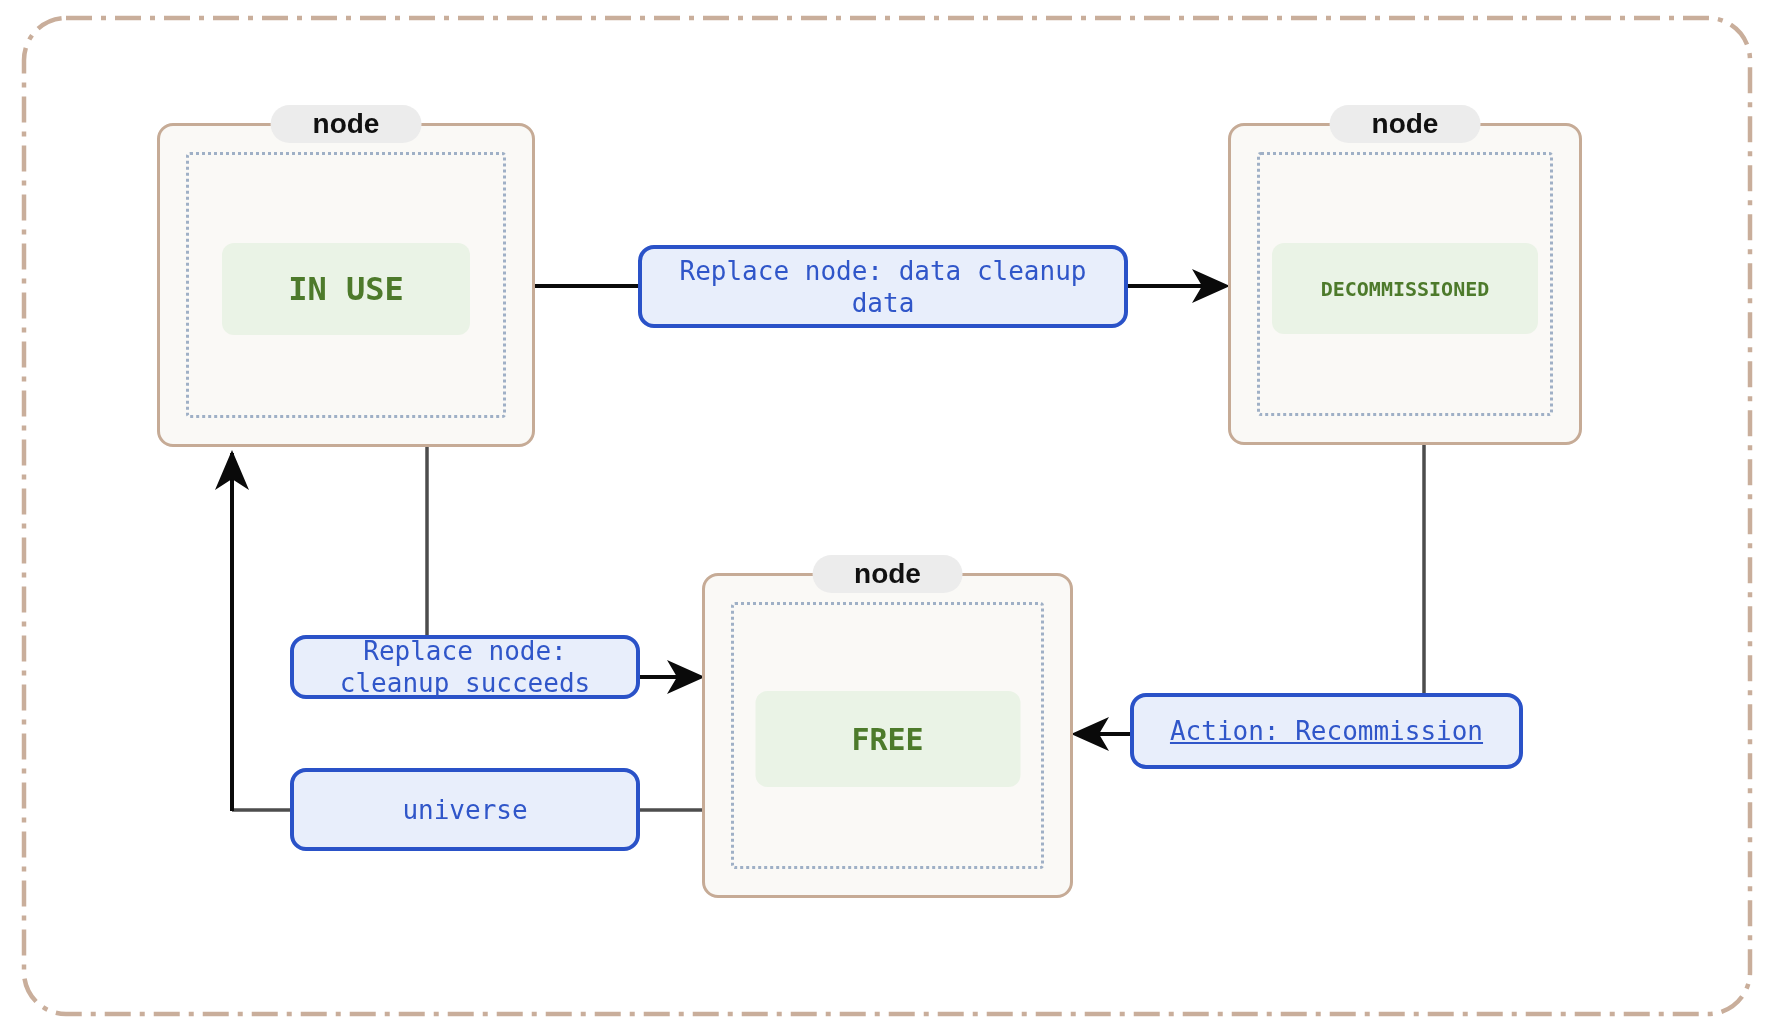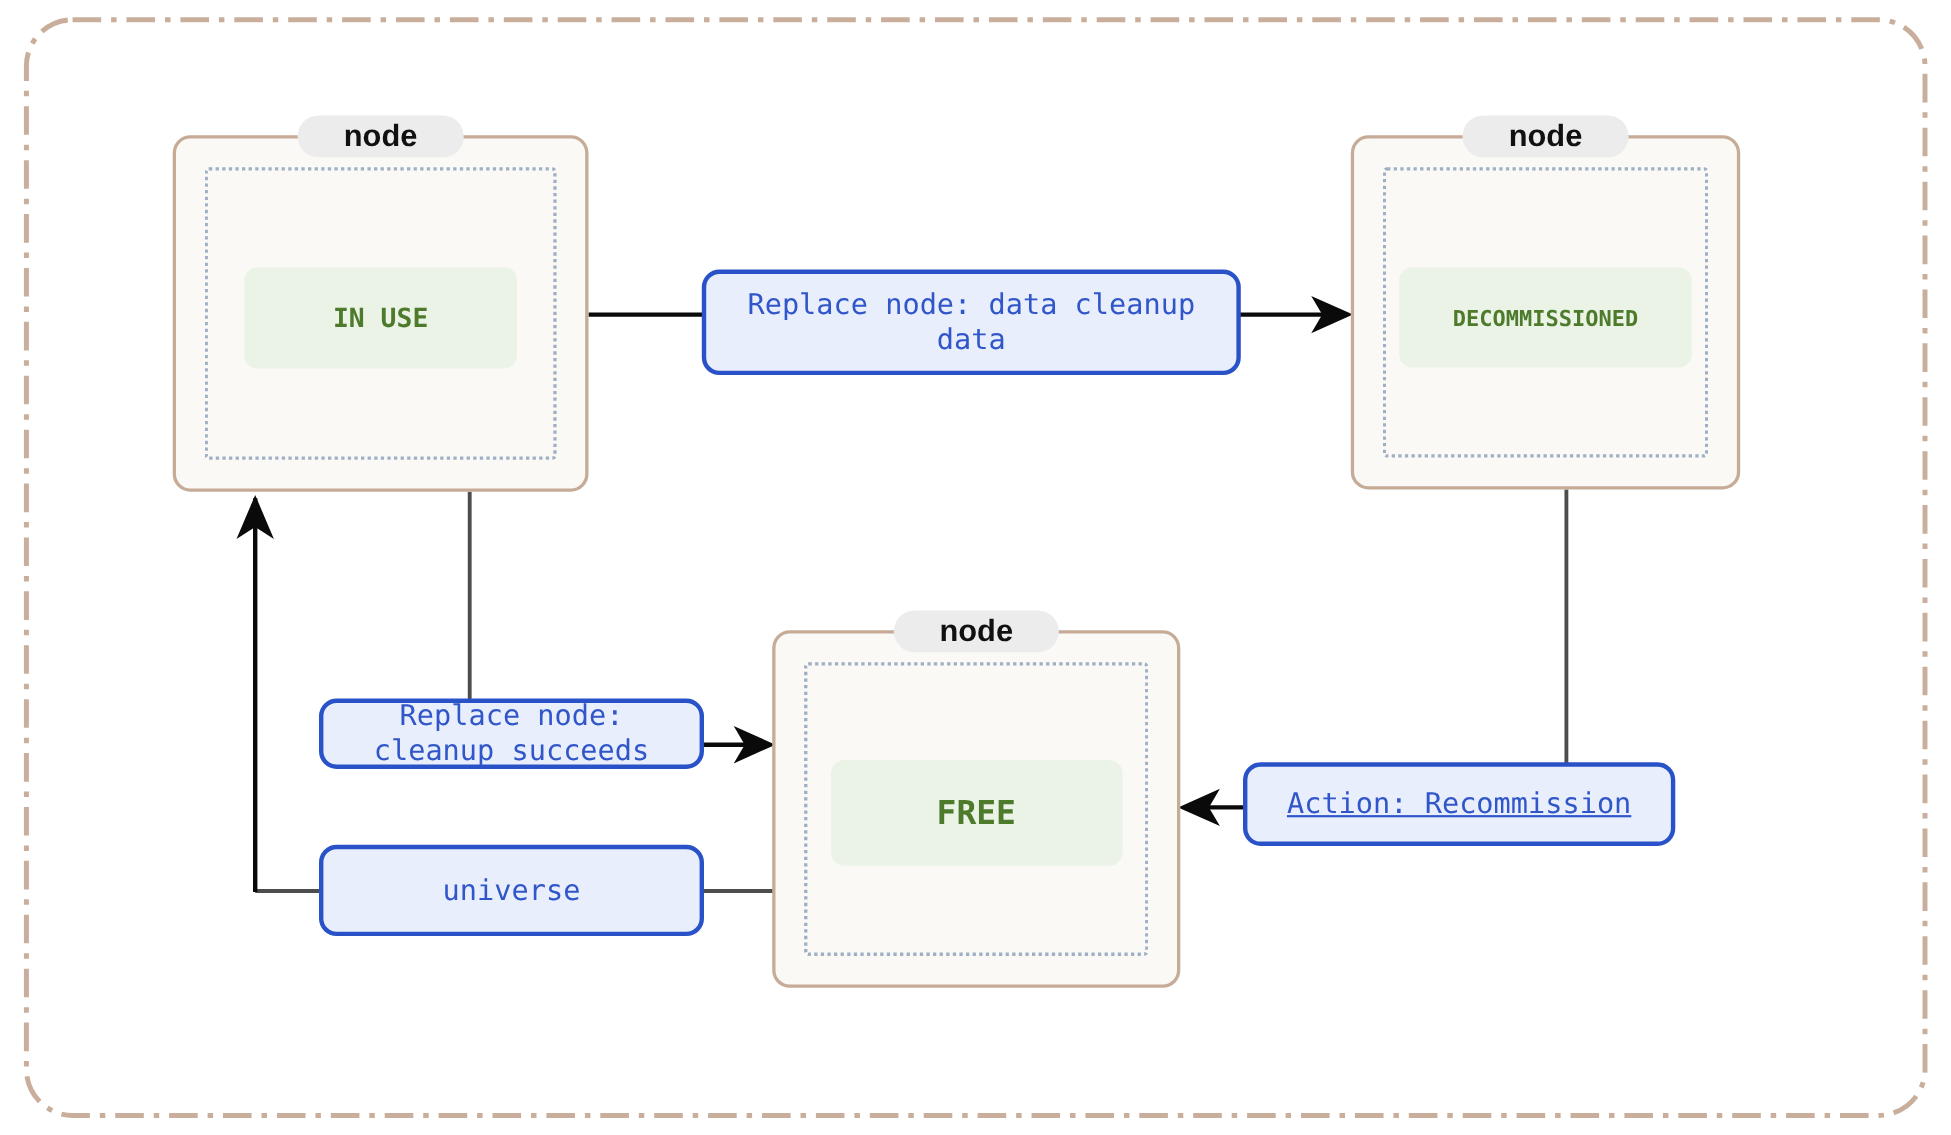--- a/index.html
+++ b/index.html
@@ -107,42 +107,42 @@
     <line x1="704" y1="810" x2="636" y2="810" class="edge-gray"></line>
 
     <line x1="292" y1="810" x2="232" y2="810" class="edge-gray"></line>
     <line x1="232" y1="811" x2="232" y2="453" class="edge-black"></line>
     <polygon points="232,450 215,490 232,479 249,490" class="arrowhead"></polygon>
   </svg>
 
   <div class="node" style="left:157px; top:123px; width:378px; height:324px;">
     <div class="node-tab">node</div>
     <div class="node-dotted"></div>
-    <div class="state-pill" style="top:117px; width:248px; height:92px; font-size:24px;">
+    <div class="state-pill" style="top:117px; width:248px; height:92px; font-size:32px;">
       <span>IN USE</span>
     </div>
   </div>
 
   <div class="node" style="left:1228px; top:123px; width:354px; height:322px;">
     <div class="node-tab">node</div>
     <div class="node-dotted"></div>
     <div class="state-pill" style="top:117px; width:266px; height:91px; font-size:20px;">
       <span>DECOMMISSIONED</span>
     </div>
   </div>
 
   <div class="node" style="left:702px; top:573px; width:371px; height:325px;">
     <div class="node-tab">node</div>
     <div class="node-dotted"></div>
     <div class="state-pill" style="top:115px; width:265px; height:96px; font-size:30px;">
       <span>FREE</span>
     </div>
   </div>
 
-  <div class="edge-label" style="left:638px; top:245px; width:490px; height:96px;">
+  <div class="edge-label" style="left:638px; top:245px; width:490px; height:83px;">
     <span>Replace node: data cleanup</span>
     <span>data</span>
   </div>
 
   <div class="edge-label" style="left:290px; top:635px; width:350px; height:64px;">
     <span>Replace node:</span>
     <span>cleanup succeeds</span>
   </div>
 
   <div class="edge-label" style="left:290px; top:768px; width:350px; height:83px;">

